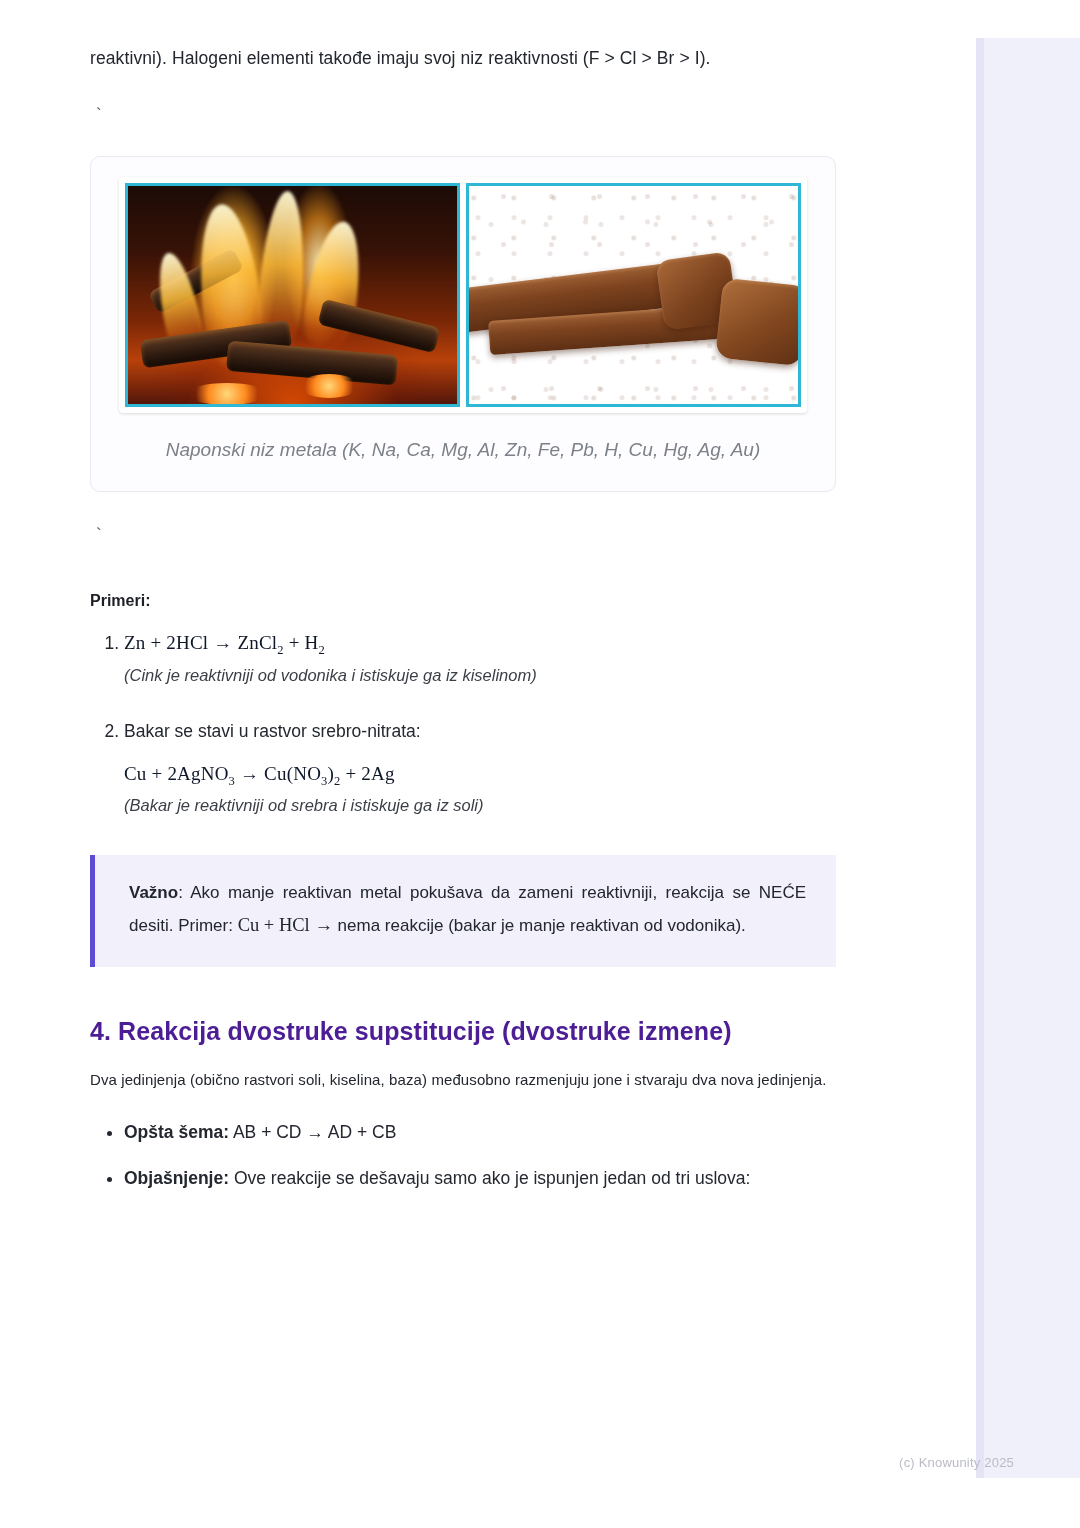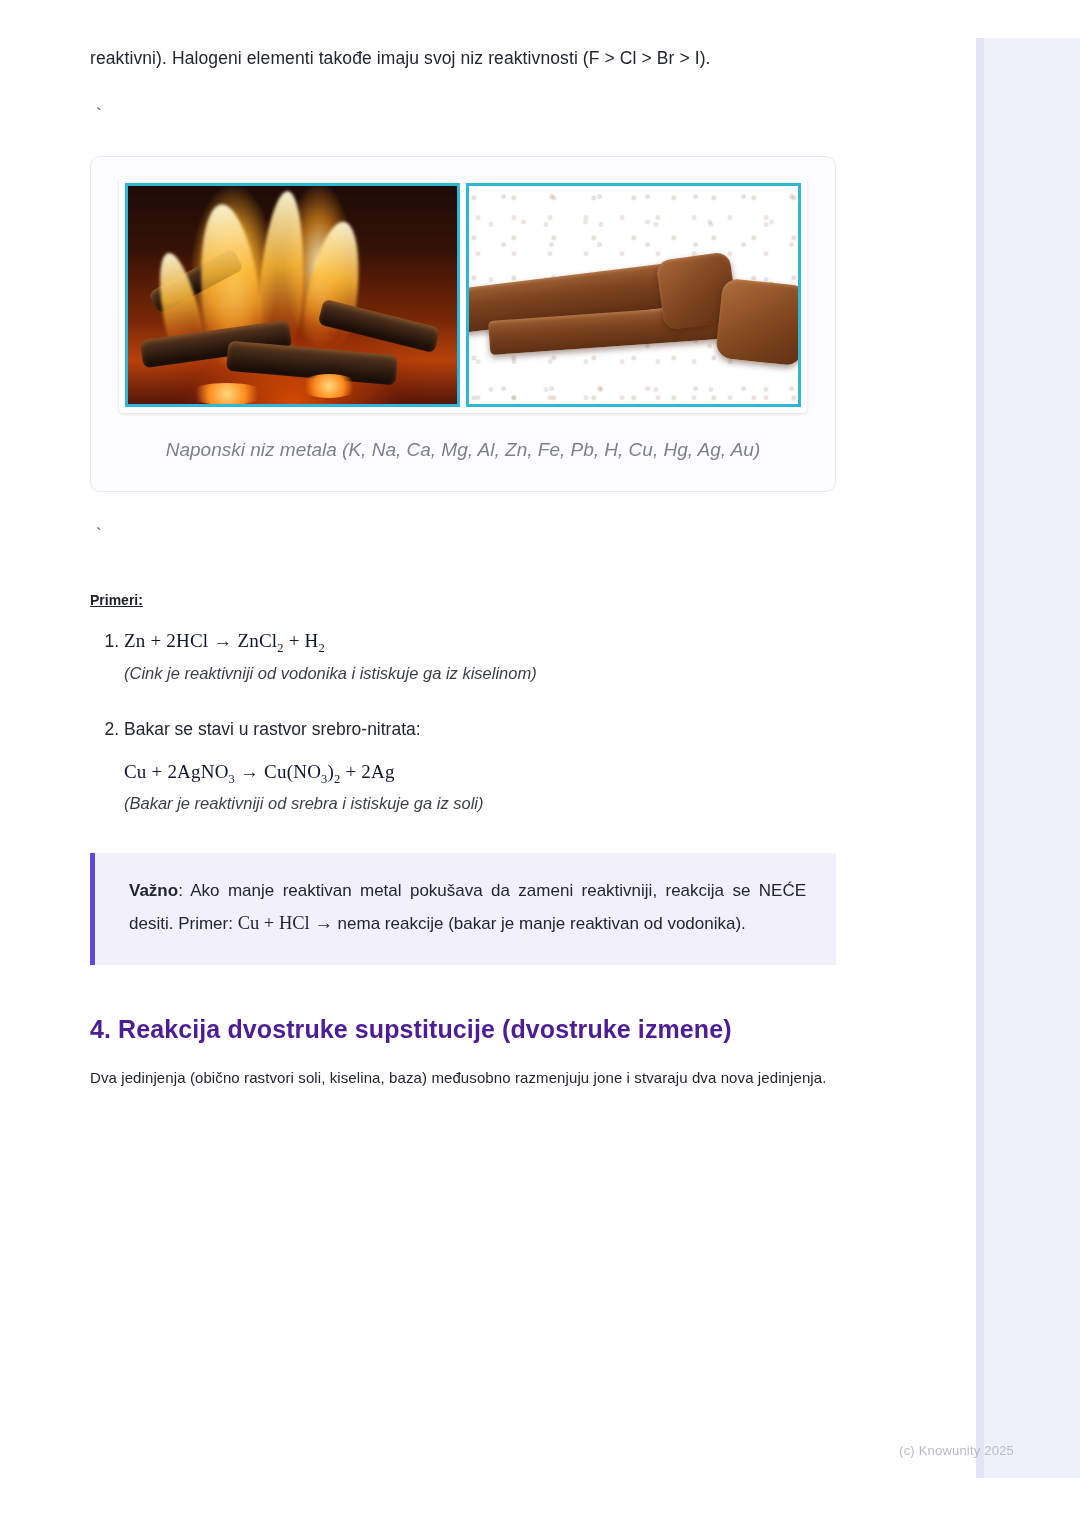--- a/index.html
+++ b/index.html
@@ -173,25 +173,24 @@
 
   .caption {
     margin-top: 26px;
     text-align: center;
     font-size: 19px;
     font-style: italic;
     color: #7c8088;
   }
 
   .section-label {
-    font-size: 14px;
+    font-size: 16px;
     font-weight: bold;
     margin-top: 52px;
     color: #1d2026;
-    text-decoration: underline;
   }
 
   ol.examples {
     margin: 18px 0 0 0;
     padding-left: 34px;
     font-size: 17.5px;
     line-height: 1.55;
   }
   ol.examples > li { margin-bottom: 6px; }
   ol.examples > li::marker { color: #22262e; }
@@ -254,21 +253,21 @@
     padding-left: 34px;
     font-size: 17.5px;
     line-height: 1.6;
   }
   ul.bullets li { margin-bottom: 18px; }
   ul.bullets b { font-weight: bold; }
 
   .watermark {
     position: absolute;
     right: 66px;
-    bottom: 70px;
+    bottom: 58px;
     font-size: 13px;
     color: #b9bcc4;
     letter-spacing: .2px;
   }
 </style>
 </head>
 <body>
 
 <div class="right-strip">
   <div class="band"></div>
@@ -338,17 +337,25 @@
     <div class="callout">
       <p>
         <b>Važno</b><span>: Ako manje reaktivan metal pokušava da zameni reaktivniji, reakcija se NEĆE desiti. Primer: </span><span class="ser">Cu + HCl →</span><span> nema reakcije (bakar je manje reaktivan od vodonika).</span>
       </p>
     </div>
 
     <h2 class="heading">4. Reakcija dvostruke supstitucije (dvostruke izmene)</h2>
 
     <p class="body-text after-heading">Dva jedinjenja (obično rastvori soli, kiselina, baza) međusobno razmenjuju jone i stvaraju dva nova jedinjenja.</p>
 
+    <ul class="bullets">
+      <li>
+        <b>Opšta šema:</b><span> AB + CD → AD + CB</span>
+      </li>
+      <li>
+        <b>Objašnjenje:</b><span> Ove reakcije se dešavaju samo ako je ispunjen jedan od tri uslova:</span>
+      </li>
+    </ul>
 
   </div>
 </div>
 
 <div class="watermark">(c) Knowunity 2025</div>
 
 </body></html>

